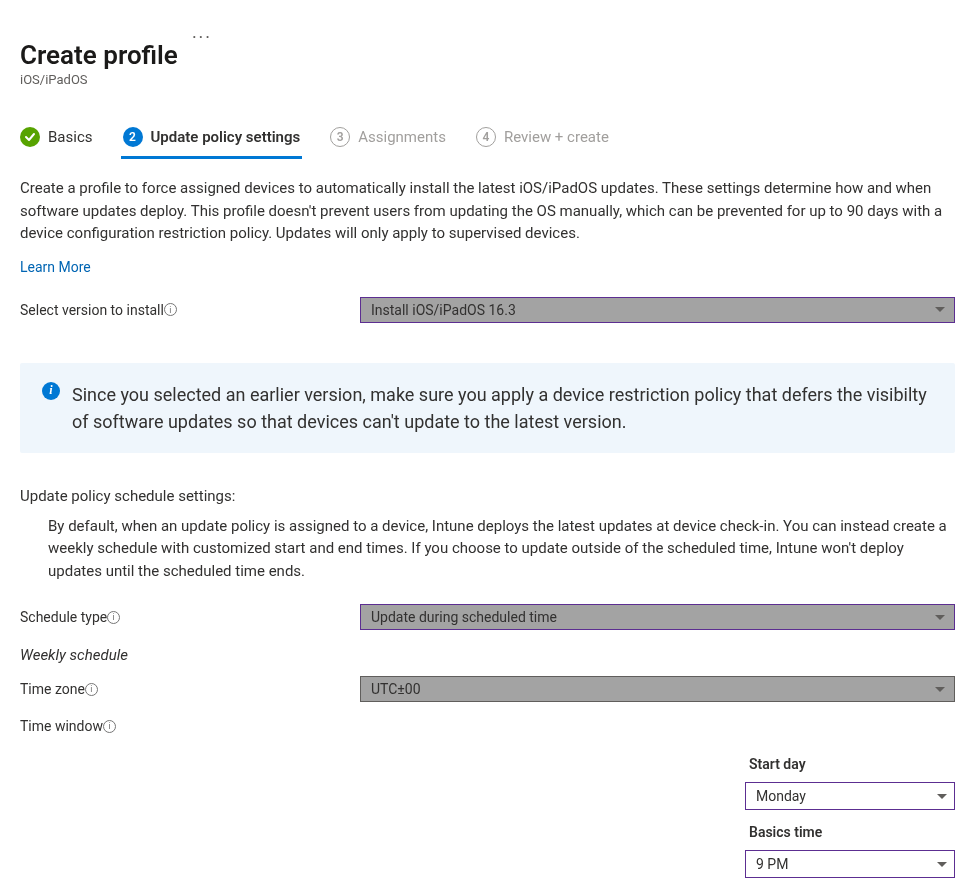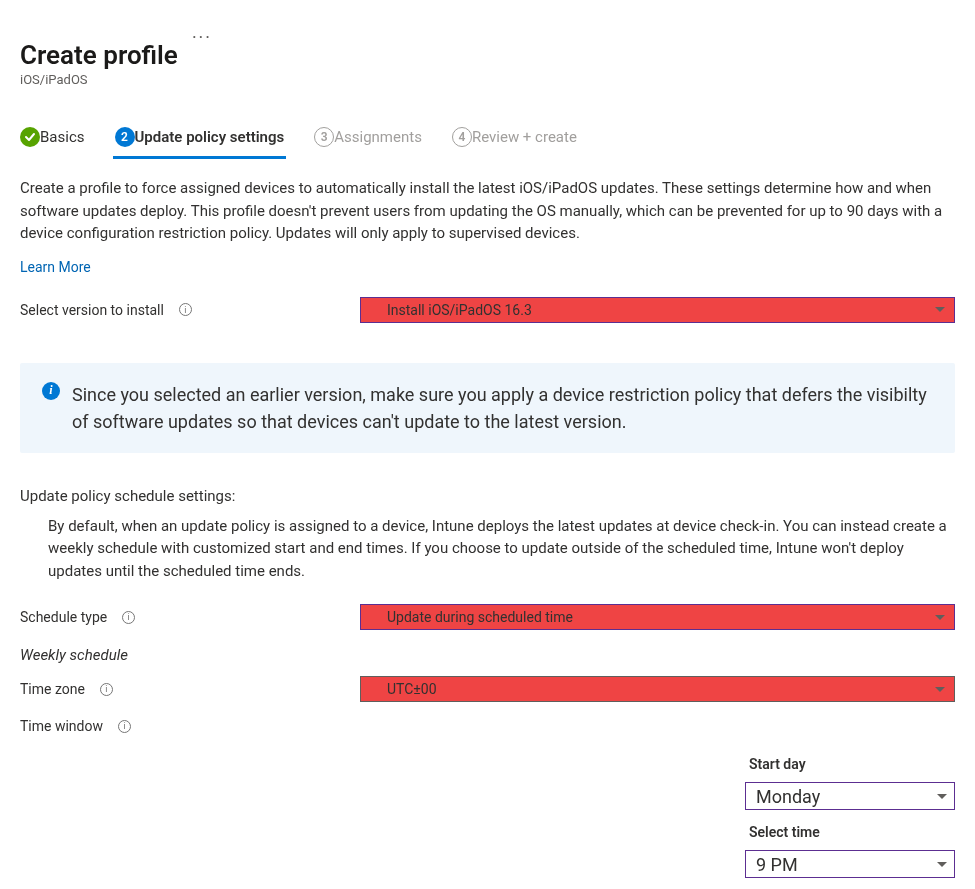--- a/index.html
+++ b/index.html
@@ -9,48 +9,48 @@
       color: #323130;
       background: #fff;
       padding: 12px 20px 40px 20px;
       width: 975px;
     }
     .header-row { display: flex; align-items: center; gap: 14px; margin-bottom: 2px; }
     .page-title { font-size: 26px; font-weight: 600; color: #1b1a19; margin-top: 28px; }
     .more-icon { color: #605e5c; font-size: 18px; letter-spacing: 2px; position: relative; top: -4px; }
     .subtitle { color: #605e5c; font-size: 13px; margin-bottom: 34px; }
     .tabs { display: flex; gap: 30px; border-bottom: 0; margin-bottom: 18px; }
-    .tab { display: flex; align-items: center; padding: 6px 0 12px 0; font-weight: 400; color: #a19f9d; position: relative; }
+    .tab { display: flex; align-items: center; gap: 8px; padding: 6px 0 12px 0; font-weight: 400; color: #a19f9d; position: relative; }
     .tab-icon { width: 20px; height: 20px; border-radius: 50%; display: flex; align-items: center; justify-content: center; font-size: 12px; font-weight: 600; }
     .tab-label { font-size: 15px; }
     .tab.done .tab-icon { background: #57a300; color: #fff; }
     .tab.done .tab-label { color: #323130; }
     .tab.active .tab-icon { background: #0078d4; color: #fff; }
     .tab.active .tab-label { color: #323130; font-weight: 600; }
     .tab.active::after { content: ""; position: absolute; left: -2px; right: -2px; bottom: 0; height: 3px; background: #0078d4; }
     .tab.pending .tab-icon { border: 1px solid #a19f9d; color: #a19f9d; background: #fff; }
     .tab.pending .tab-label { color: #a19f9d; }
     .desc { font-size: 15px; line-height: 1.5; color: #323130; max-width: 940px; margin-bottom: 14px; }
     .link { color: #0065b3; text-decoration: none; font-size: 14px; display: inline-block; margin-bottom: 22px; }
     .form-row { display: flex; align-items: center; margin-bottom: 16px; }
-    .form-label { width: 340px; display: flex; align-items: center; gap: 15px; font-size: 14px; color: #323130; }
+    .form-label { width: 340px; display: flex; align-items: center; gap: 0; font-size: 14px; color: #323130; }
     .info-icon { width: 13px; height: 13px; border: 1px solid #767676; border-radius: 50%; display: inline-flex; align-items: center; justify-content: center; font-size: 9px; color: #767676; font-style: normal; cursor: default; }
-    .select-box { flex: 1; border: 1px solid #5c2e91; background: #ef4444; height: 26px; display: flex; align-items: center; justify-content: space-between; padding: 0 8px 0 26px; cursor: pointer; font-size: 14px; color: #323130; }
+    .select-box { flex: 1; border: 1px solid #5c2e91; background: #a3a3a3; height: 26px; display: flex; align-items: center; justify-content: space-between; padding: 0 8px 0 10px; cursor: pointer; font-size: 14px; color: #323130; }
     .select-box.neutral { border-color: #605e5c; }
     .chevron { width: 0; height: 0; border-left: 5px solid transparent; border-right: 5px solid transparent; border-top: 5px solid #605e5c; }
     .chevron-wrap { width: 12px; display: flex; justify-content: center; }
     .info-banner { background: #eff6fc; padding: 18px 20px 18px 16px; margin: 40px 0 34px 0; display: flex; gap: 12px; align-items: flex-start; border-radius: 2px; }
     .info-banner .banner-icon { width: 18px; height: 18px; border-radius: 50%; background: #0078d4; color: #fff; display: flex; align-items: center; justify-content: center; font-weight: 700; font-size: 12px; font-style: italic; flex-shrink: 0; font-family: Georgia, serif; margin-left: 6px; margin-top: 1px;}
     .info-banner .banner-text { font-size: 18px; line-height: 1.5; color: #323130; }
     .section-heading { font-size: 15px; color: #323130; margin-bottom: 10px; }
     .schedule-desc { font-size: 15px; line-height: 1.5; max-width: 940px; margin-bottom: 22px; margin-left: 28px; }
     .subheading { font-size: 15px; margin-bottom: 12px; font-style: italic; }
     .time-window-row { display: flex; gap: 14px; align-items: flex-end; margin-top: 10px;}
     .col-label { font-size: 14px; font-weight: 600; color: #323130; padding-left: 4px; }
-    .time-select { border: 1px solid #5c2e91; background: #fff; height: 28px; display: flex; align-items: center; justify-content: space-between; padding: 0 6px 0 10px; cursor: pointer; font-size: 18px; color: #323130; }
+    .time-select { border: 1px solid #5c2e91; background: #fff; height: 28px; display: flex; align-items: center; justify-content: space-between; padding: 0 6px 0 10px; cursor: pointer; font-size: 14px; color: #323130; }
     .time-select.focus { border: 1px solid #0078d4; outline: 1px solid #0078d4; }
     .col-startday { width: 210px; }
     .col-starttime { width: 210px; }
     .col-endday { width: 210px; text-align: center; }
     .col-endtime { width: 210px; }
     .delete-icon { color: #0078d4; width: 20px; height: 28px; display: flex; align-items: center; justify-content: center; cursor: pointer; }
     .delete-icon svg { width: 16px; height: 18px; }
     .tw-block { display:flex; flex-direction: column; }
   </style>
 </head>
@@ -151,21 +151,21 @@
     <span class="col-label">Start day</span>
     <div style="height:10px"></div>
     <div class="time-select">
       <span>Monday</span>
       <span class="chevron-wrap">
           <span class="chevron"></span>
         </span>
     </div>
   </div>
   <div class="tw-block col-starttime">
-    <span class="col-label">Select time</span>
+    <span class="col-label">Basics time</span>
     <div style="height:10px"></div>
     <div class="time-select">
       <span>9 PM</span>
       <span class="chevron-wrap">
           <span class="chevron"></span>
         </span>
     </div>
   </div>
   <div class="tw-block col-endday">
     <span class="col-label">End day</span>

